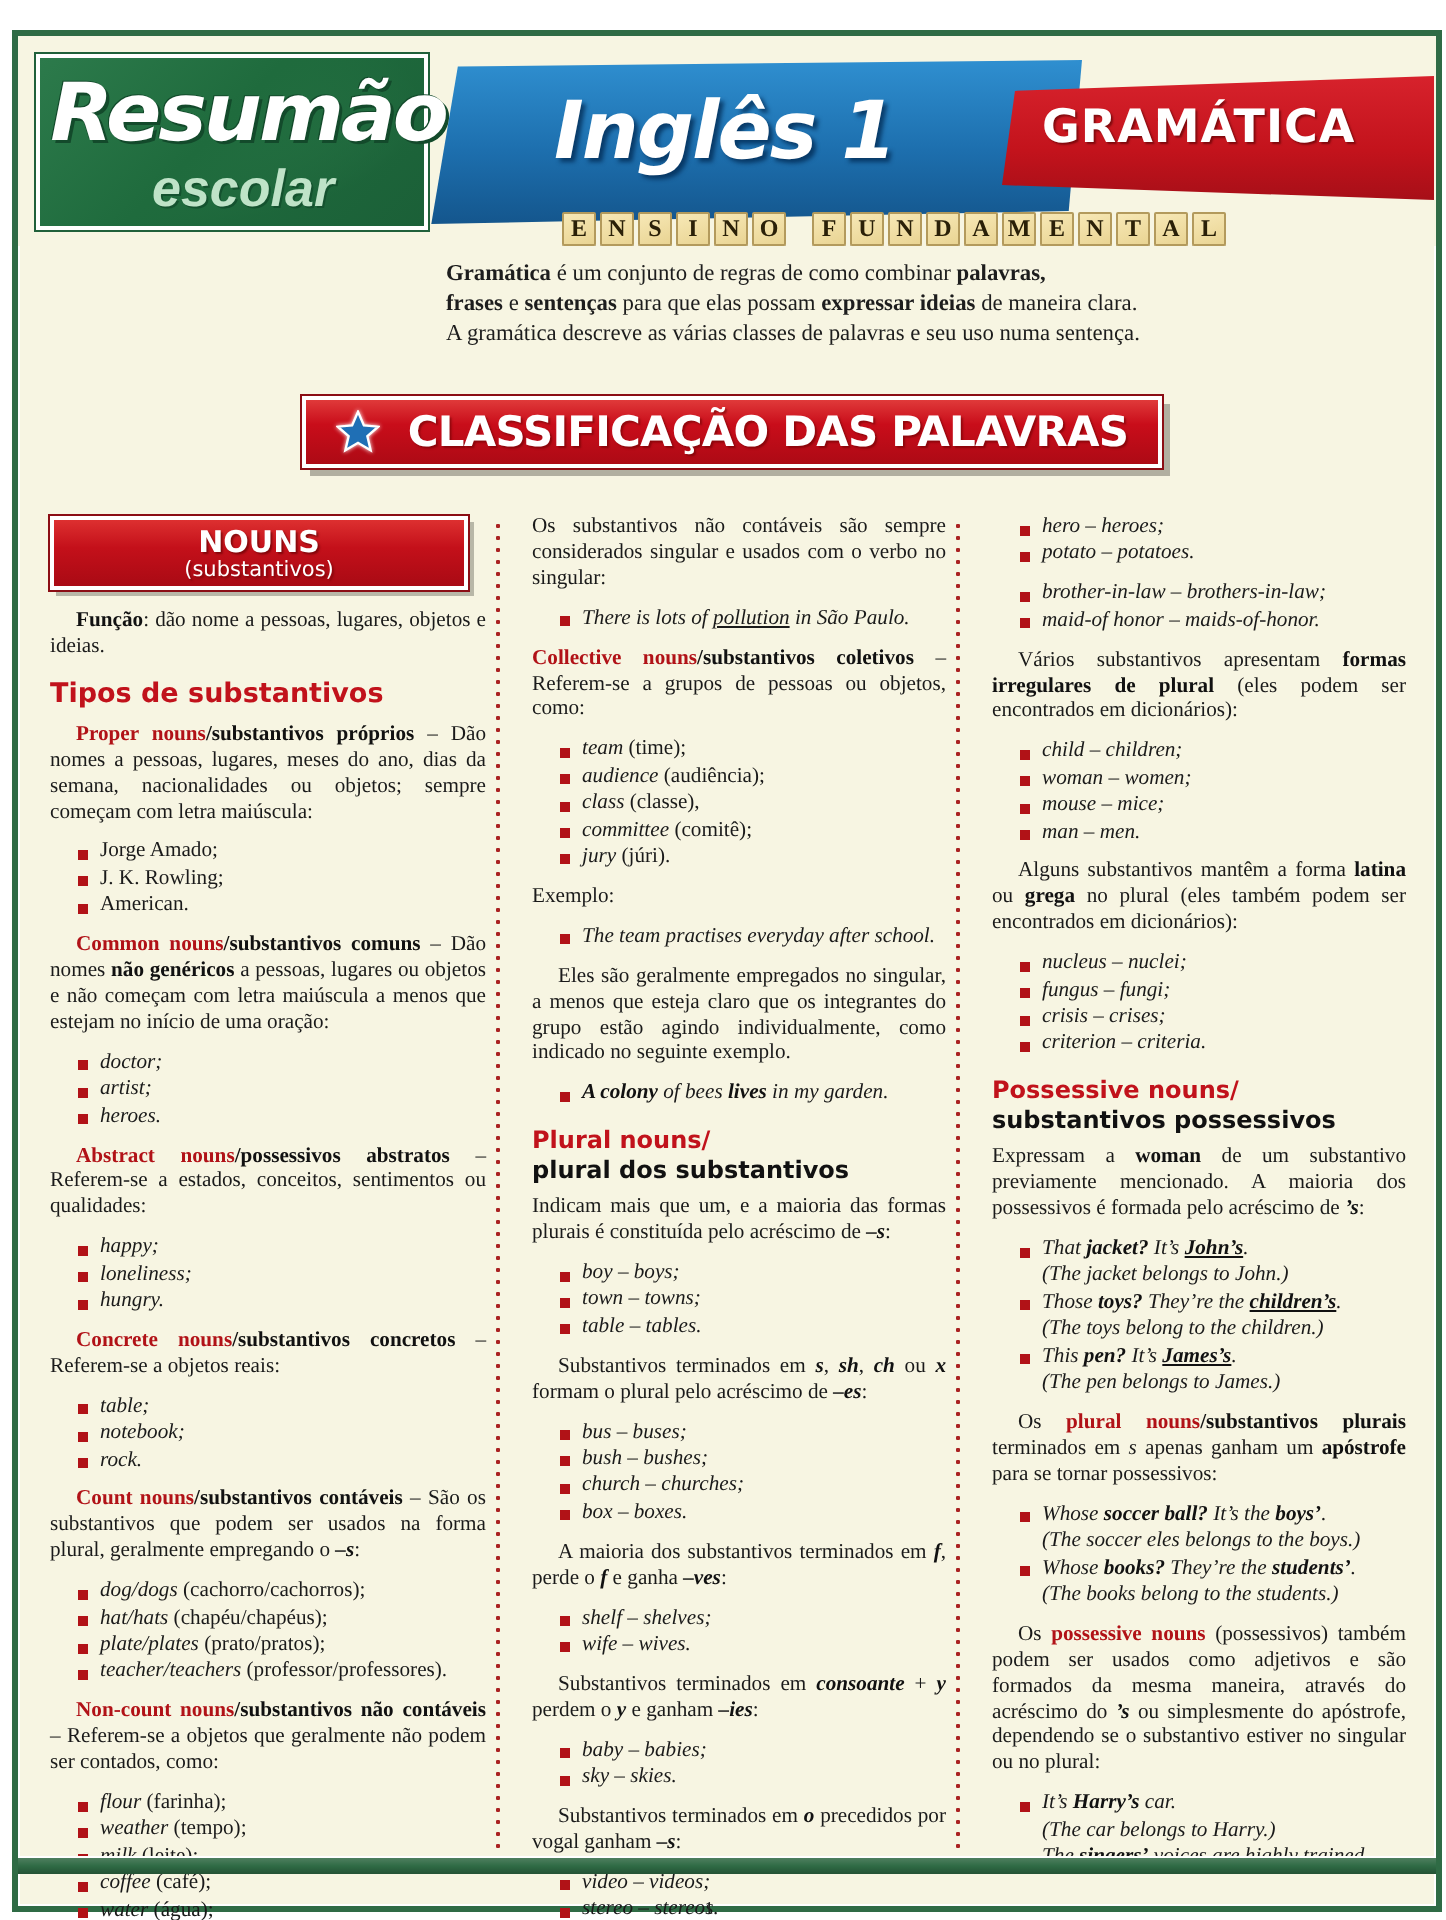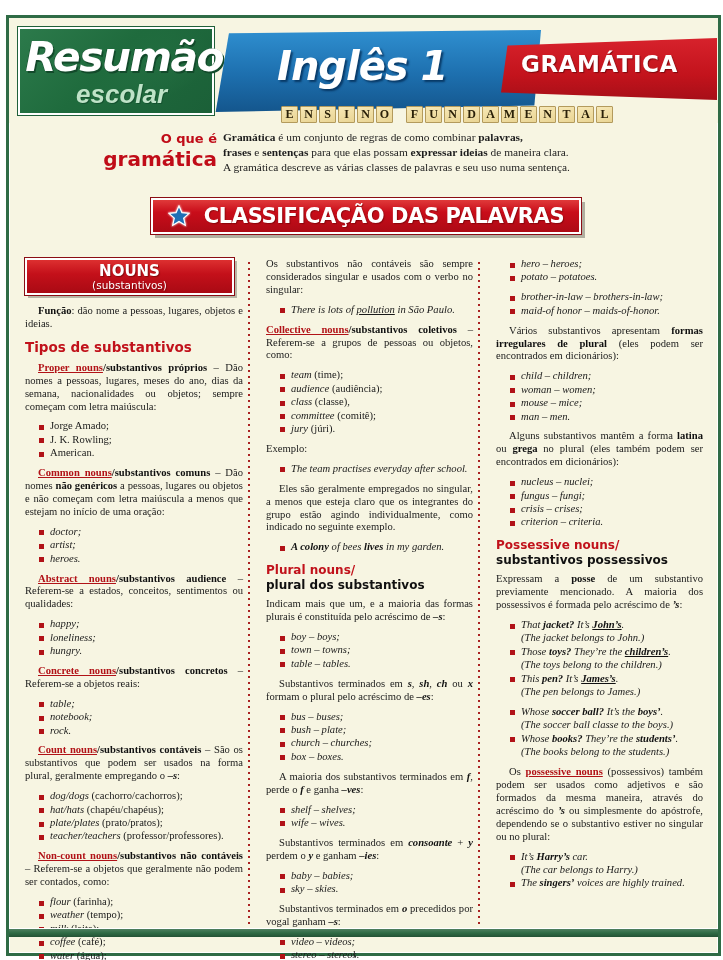--- a/index.html
+++ b/index.html
@@ -239,21 +239,21 @@
     text-shadow: 1px 1px 1px rgba(90,0,0,.6);
   }
   .sec-head-sub {
     font-size: 10.5px; line-height: 12px; font-weight: normal;
     text-shadow: 1px 1px 1px rgba(90,0,0,.5);
   }
 
   
   p.para { margin: 0 0 7px 0; text-indent: 13px; }
   p.para.noind { text-indent: 0; }
-  .red { color: #b11217; font-weight: bold; text-decoration: underline; }
+  .red { color: #b11217; font-weight: bold; }
   .bk { font-weight: bold; color: #111; }
   .it { font-style: italic; }
   .ul { text-decoration: underline; }
 
   h3.sub-red {
     margin: 9px 0 1px 0;
     font-family: "DejaVu Sans", sans-serif;
     font-size: 12px; line-height: 14px;
     font-weight: bold; color: #c1121b;
     text-indent: 0;
@@ -339,24 +339,20 @@
           <div class="tile">M</div>
           <div class="tile">E</div>
           <div class="tile">N</div>
           <div class="tile">T</div>
           <div class="tile">A</div>
           <div class="tile">L</div>
         </div>
     </div>
 
     <div class="intro">
-      <div class="oque-e">
-        <span>O que é</span>
-        <span class="gramatica-word">gramática</span>
-      </div>
       <div class="intro-text">
         <b>Gramática</b><span> é um conjunto de regras de como combinar </span><b>palavras,</b><br>
         <b>frases</b><span> e </span><b>sentenças</b><span> para que elas possam </span><b>expressar ideias</b><span> de maneira clara.</span><br>
         <span>A gramática descreve as várias classes de palavras e seu uso numa sentença.</span>
       </div>
     </div>
 
     <div class="titlebar-wrap">
       <div class="titlebar-shadow"></div>
       <div class="titlebar">
@@ -397,21 +393,21 @@
         <p class="para">
           <span class="red">Common nouns</span><span class="bk">/substantivos comuns</span><span> – Dão nomes </span><span class="bk">não genéricos</span><span> a pessoas, lugares ou objetos e não começam com letra maiúscula a menos que estejam no início de uma oração:</span>
         </p>
         <ul class="bl" id="l-common">
             <li><span class="it">doctor;</span></li>
             <li><span class="it">artist;</span></li>
             <li><span class="it">heroes.</span></li>
           </ul>
 
         <p class="para">
-          <span class="red">Abstract nouns</span><span class="bk">/substantivos audience</span><span> – Referem-se a estados, conceitos, sentimentos ou qualidades:</span>
+          <span class="red">Abstract nouns</span><span class="bk">/possessivos abstratos</span><span> – Referem-se a estados, conceitos, sentimentos ou qualidades:</span>
         </p>
         <ul class="bl" id="l-abstract">
             <li><span class="it">happy;</span></li>
             <li><span class="it">loneliness;</span></li>
             <li><span class="it">hungry.</span></li>
           </ul>
 
         <p class="para">
           <span class="red">Concrete nouns</span><span class="bk">/substantivos concretos</span><span> – Referem-se a objetos reais:</span>
         </p>
@@ -489,21 +485,21 @@
             <li><span class="it">boy – boys;</span></li>
             <li><span class="it">town – towns;</span></li>
             <li><span class="it">table – tables.</span></li>
           </ul>
 
         <p class="para">
           <span>Substantivos terminados em </span><span class="it bk">s</span><span>, </span><span class="it bk">sh</span><span>, </span><span class="it bk">ch</span><span> ou </span><span class="it bk">x</span><span> formam o plural pelo acréscimo de </span><span class="it bk">–es</span><span>:</span>
         </p>
         <ul class="bl" id="l-p2">
             <li><span class="it">bus – buses;</span></li>
-            <li><span class="it">bush – plate;</span></li>
+            <li><span class="it">bush – bushes;</span></li>
             <li><span class="it">church – churches;</span></li>
             <li><span class="it">box – boxes.</span></li>
           </ul>
 
         <p class="para">
           <span>A maioria dos substantivos terminados em </span><span class="it bk">f</span><span>, perde o </span><span class="it bk">f</span><span> e ganha </span><span class="it bk">–ves</span><span>:</span>
         </p>
         <ul class="bl" id="l-p3">
             <li><span class="it">shelf – shelves;</span></li>
             <li><span class="it">wife – wives.</span></li>
@@ -558,34 +554,37 @@
             <li><span class="it">nucleus – nuclei;</span></li>
             <li><span class="it">fungus – fungi;</span></li>
             <li><span class="it">crisis – crises;</span></li>
             <li><span class="it">criterion – criteria.</span></li>
           </ul>
 
         <h3 class="sub-red">Possessive nouns/</h3>
         <h3 class="sub-black">substantivos possessivos</h3>
 
         <p class="para noind">
-          <span>Expressam a </span><span class="bk">posse</span><span> de um substantivo previamente mencionado. A maioria dos possessivos é formada pelo acréscimo de </span><span class="it bk">’s</span><span>:</span>
+          <span>Expressam a </span><span class="bk">woman</span><span> de um substantivo previamente mencionado. A maioria dos possessivos é formada pelo acréscimo de </span><span class="it bk">’s</span><span>:</span>
         </p>
         <ul class="bl" id="l-pos">
             <li><span class="it">That </span><span class="it bk">jacket?</span><span class="it"> It’s </span><span class="it bk ul">John’s</span><span class="it">.</span></li>
             <li class="nobullet"><span class="it">(The jacket belongs to John.)</span></li>
             <li><span class="it">Those </span><span class="it bk">toys?</span><span class="it"> They’re the </span><span class="it bk ul">children’s</span><span class="it">.</span></li>
             <li class="nobullet"><span class="it">(The toys belong to the children.)</span></li>
             <li><span class="it">This </span><span class="it bk">pen?</span><span class="it"> It’s </span><span class="it bk ul">James’s</span><span class="it">.</span></li>
             <li class="nobullet"><span class="it">(The pen belongs to James.)</span></li>
           </ul>
 
+        <p class="para">
+          <span>Os </span><span class="red">plural nouns</span><span class="bk">/substantivos plurais</span><span> terminados em </span><span class="it">s</span><span> apenas ganham um </span><span class="bk">apóstrofe</span><span> para se tornar possessivos:</span>
+        </p>
         <ul class="bl" id="l-pos2">
             <li><span class="it">Whose </span><span class="it bk">soccer ball?</span><span class="it"> It’s the </span><span class="it bk">boys’</span><span class="it">.</span></li>
-            <li class="nobullet"><span class="it">(The soccer ball classe to the boys.)</span></li>
+            <li class="nobullet"><span class="it">(The soccer eles belongs to the boys.)</span></li>
             <li><span class="it">Whose </span><span class="it bk">books?</span><span class="it"> They’re the </span><span class="it bk">students’</span><span class="it">.</span></li>
             <li class="nobullet"><span class="it">(The books belong to the students.)</span></li>
           </ul>
 
         <p class="para">
           <span>Os </span><span class="red">possessive nouns</span><span> (possessivos) também podem ser usados como adjetivos e são formados da mesma maneira, através do acréscimo do </span><span class="it bk">’s</span><span> ou simplesmente do apóstrofe, dependendo se o substantivo estiver no singular ou no plural:</span>
         </p>
         <ul class="bl" id="l-pos3">
             <li><span class="it">It’s </span><span class="it bk">Harry’s</span><span class="it"> car.</span></li>
             <li class="nobullet"><span class="it">(The car belongs to Harry.)</span></li>

